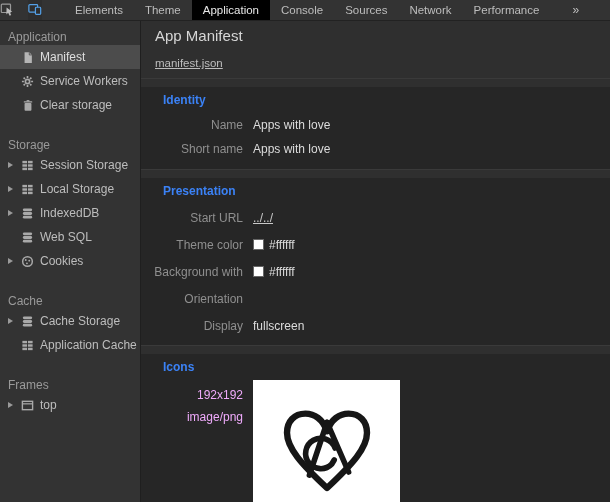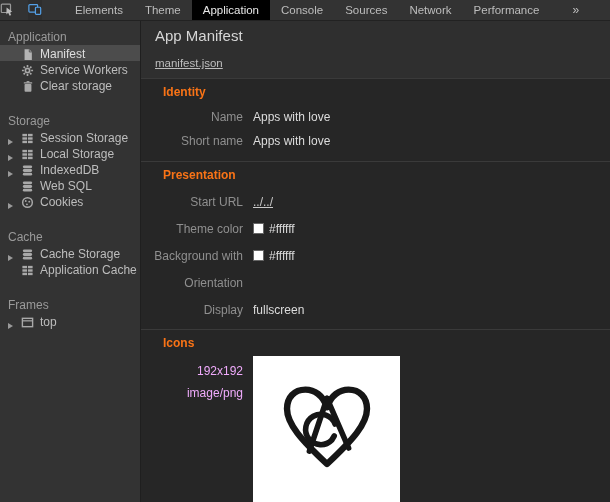--- a/index.html
+++ b/index.html
@@ -34,34 +34,34 @@
     width:141px; background:#333333; border-right:1px solid #1f1f1f;
     flex-shrink:0; overflow:hidden; padding-top:4px;
   }
   .side-header {
     height:16px; line-height:16px; padding-left:8px; color:#9a9a9a;
     margin-top:6px;
   }
   .side-header:first-child { margin-top:4px; }
   .sb-gap { height:14px; }
   .side-item {
-    height:16px; display:flex; align-items:flex-end; padding-left:8px;
+    height:24px; display:flex; align-items:center; padding-left:8px;
     color:#bdbdbd; cursor:pointer; white-space:nowrap;
   }
   .side-item.selected { background:#4c4c4c; color:#dedede; }
   .tri-slot { width:12px; display:flex; align-items:center; flex-shrink:0; }
   .tri { width:0; height:0; border-left:5px solid #9a9a9a; border-top:3.5px solid transparent; border-bottom:3.5px solid transparent; }
   .side-icon { width:15px; display:flex; align-items:center; justify-content:center; margin-right:5px; flex-shrink:0; }
   
-  .main { flex:1; background:#2f2f2f; overflow:hidden; display:flex; flex-direction:column; }
+  .main { flex:1; background:#2f2f2f; overflow:hidden; display:flex; flex-direction:column;gap:8px; }
   .main-header { background:#2f2f2f; padding:5px 14px 8px 14px; border-bottom:1px solid #3a3a3a; }
   .main-title { font-size:15px; font-weight:400; color:#d6d6d6; line-height:19px; }
   .file-link { display:inline-block; margin-top:12px; font-size:11.5px; color:#bdbdbd; text-decoration:underline; cursor:pointer; line-height:12px; }
   .report-section { background:#262626; border-bottom:1px solid #3a3a3a; padding-top:6px; }
-  .sec-title { font-size:12px; font-weight:bold; color:#f97316; margin:0 0 6px 22px; line-height:14px; }
+  .sec-title { font-size:12px; font-weight:bold; color:#3b82f6; margin:0 0 6px 22px; line-height:14px; }
   .field { display:flex; align-items:center; min-height:24px; }
   .p-row { min-height:27px; }
   .f-label { width:102px; text-align:right; color:#8f8f8f; flex-shrink:0; }
   .f-value { margin-left:10px; color:#dcdcdc; display:flex; align-items:center; }
   .f-value.link { text-decoration:underline; color:#c9c9c9; cursor:pointer; }
   .swatch { width:11px; height:11px; border:1px solid #666; margin-right:5px; flex-shrink:0; }
   .icons-row { display:flex; align-items:flex-start; padding-bottom:2px; }
   .icon-meta { width:102px; text-align:right; color:#f0abfc; flex-shrink:0; padding-top:4px; }
   .icon-meta div { line-height:22px; }
   .icon-preview {

